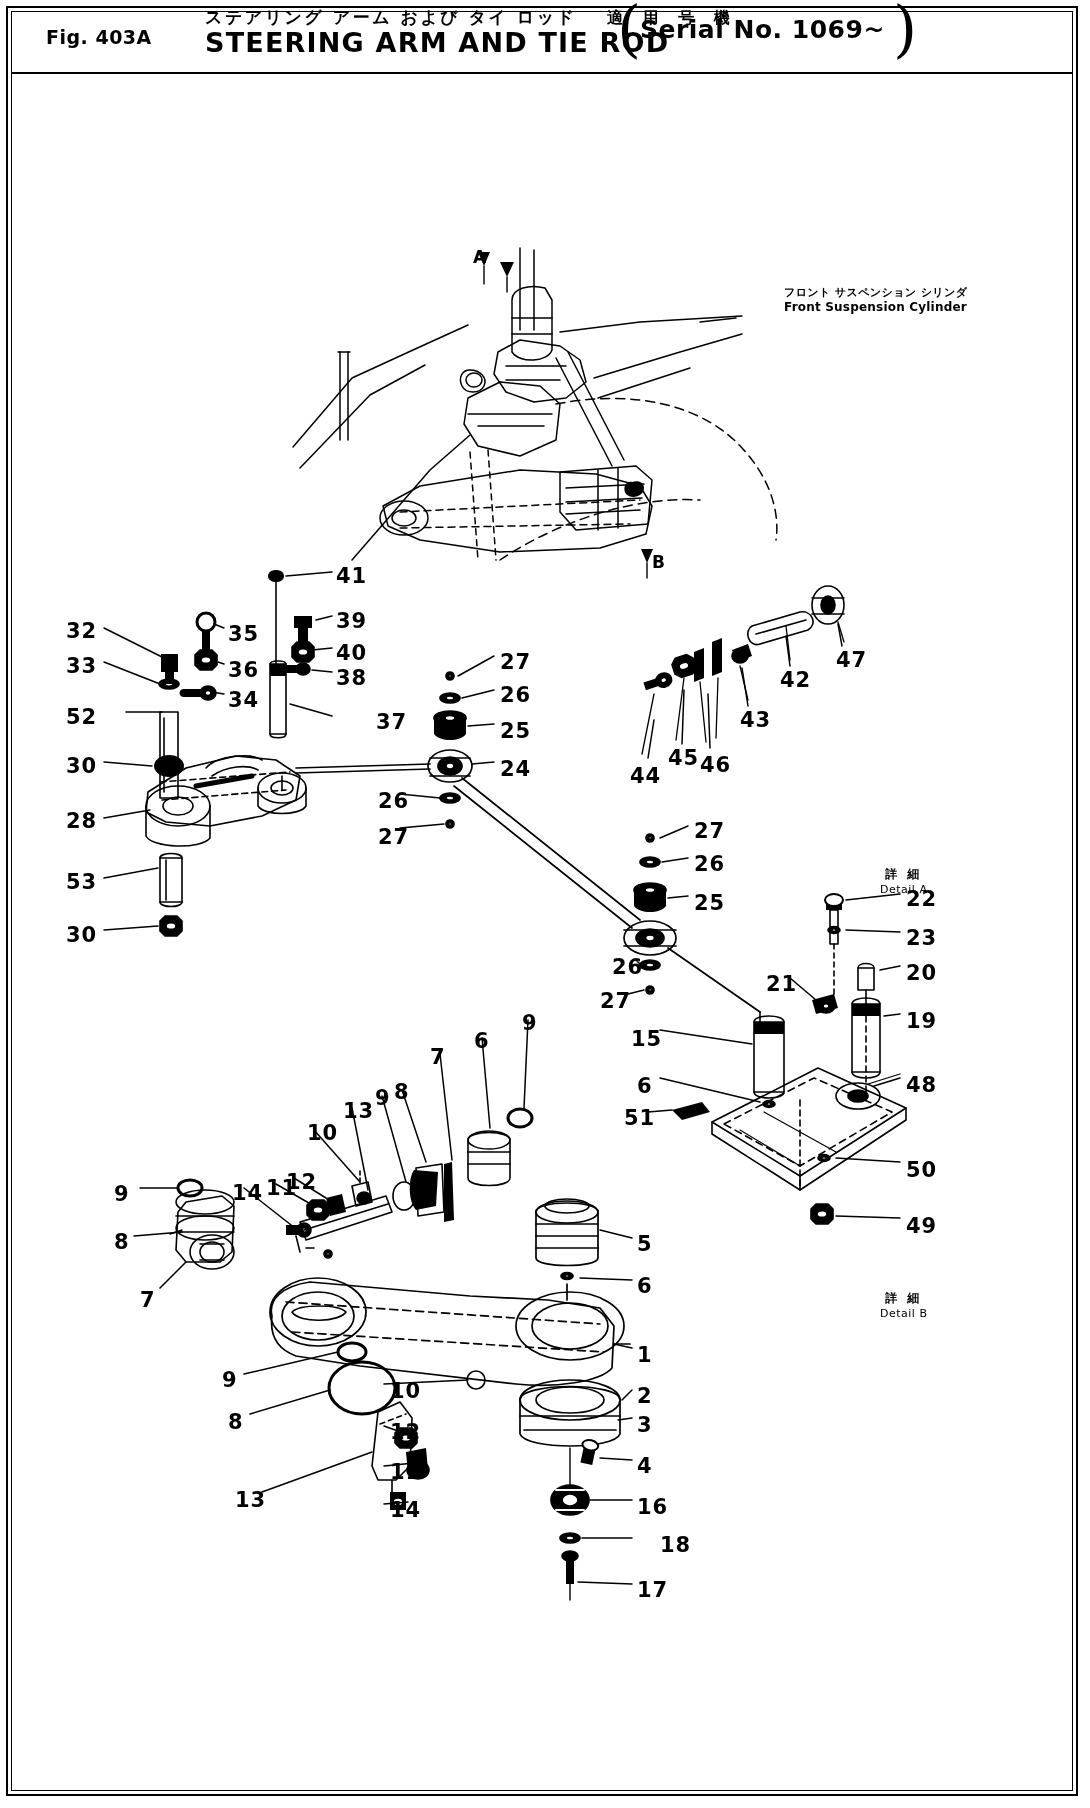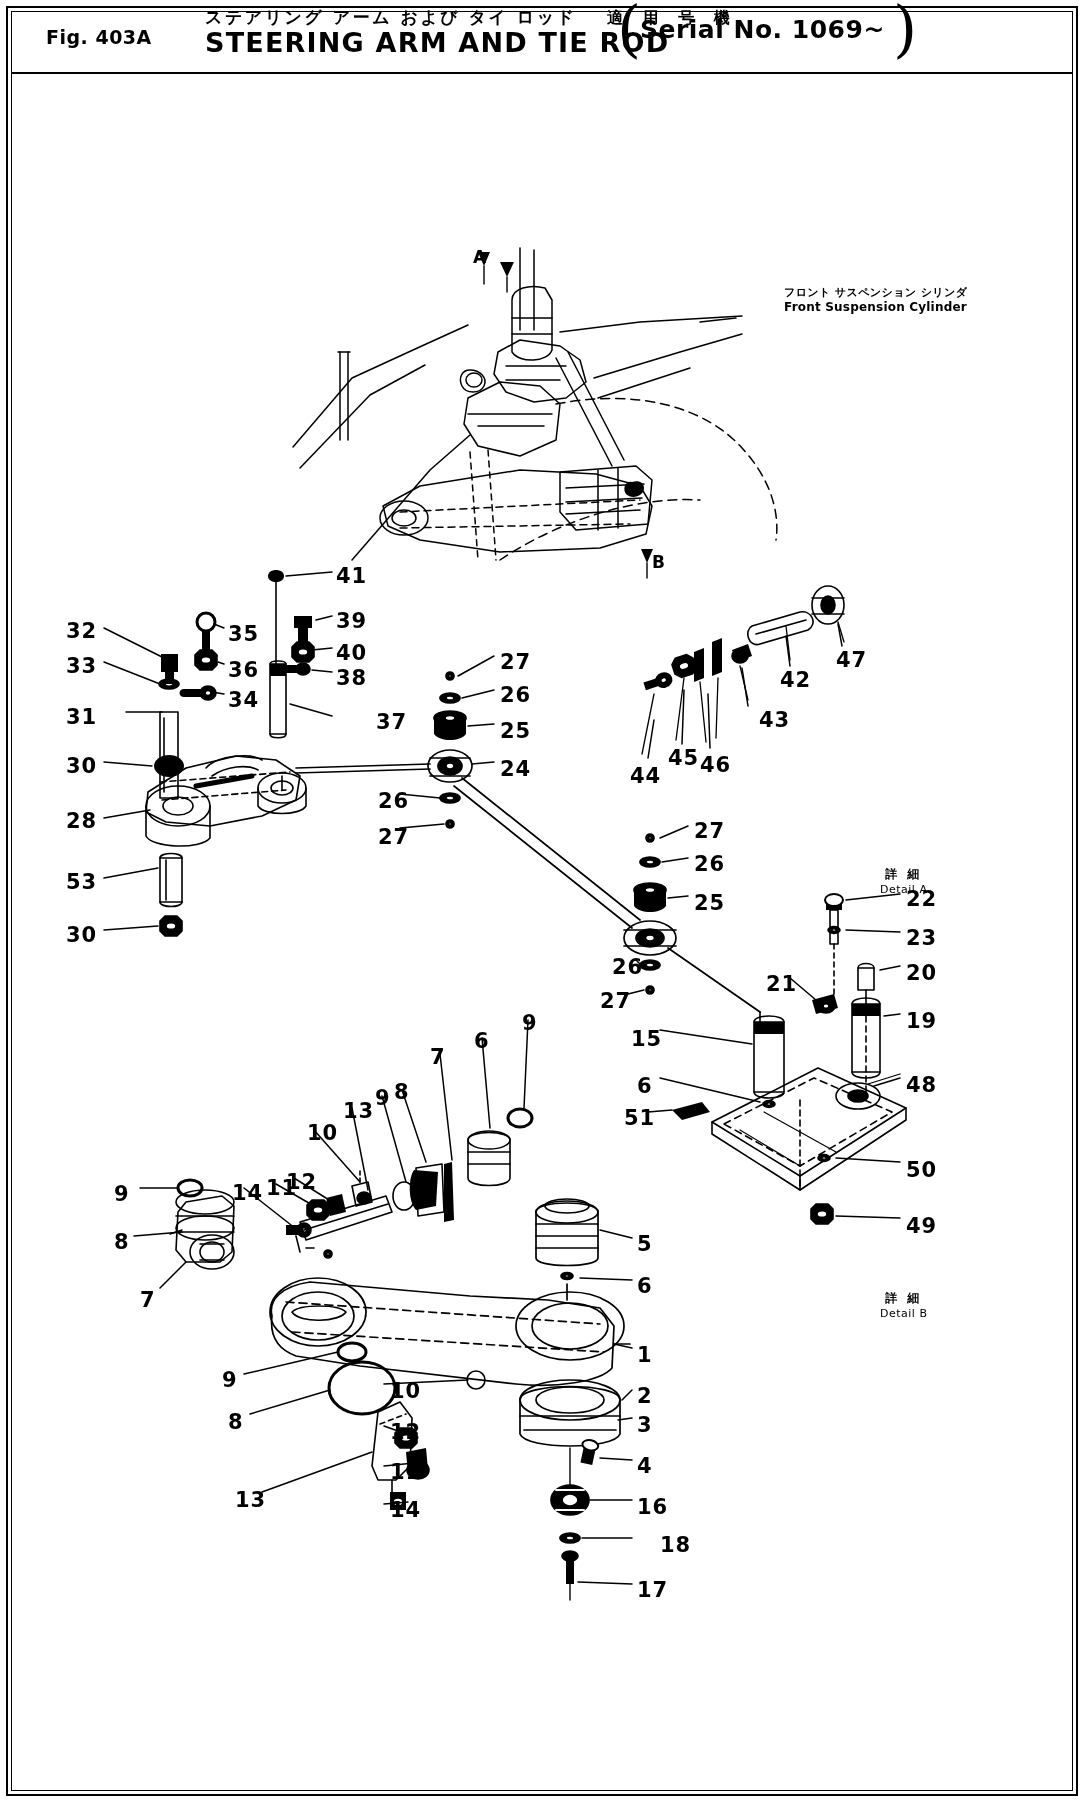--- a/index.html
+++ b/index.html
@@ -659,38 +659,38 @@
   <div class="sect-letter" style="left:652px;top:552px;">B</div>
 
   <div id="callout-layer">
       <div class="cn" style="left: 336px; top: 566px;">41</div>
       <div class="cn" style="left: 336px; top: 611px;">39</div>
       <div class="cn" style="left: 336px; top: 643px;">40</div>
       <div class="cn" style="left: 336px; top: 668px;">38</div>
       <div class="cn" style="left: 336px; top: 712px; margin-left: 40px;">37</div>
       <div class="cn" style="left: 66px; top: 621px;">32</div>
       <div class="cn" style="left: 66px; top: 656px;">33</div>
-      <div class="cn" style="left: 66px; top: 707px;">31</div>
+      <div class="cn" style="left: 66px; top: 707px;">52</div>
       <div class="cn" style="left: 66px; top: 756px;">30</div>
       <div class="cn" style="left: 66px; top: 811px;">28</div>
       <div class="cn" style="left: 66px; top: 872px;">53</div>
       <div class="cn" style="left: 66px; top: 925px;">30</div>
       <div class="cn" style="left: 228px; top: 624px;">35</div>
       <div class="cn" style="left: 228px; top: 660px;">36</div>
       <div class="cn" style="left: 228px; top: 690px;">34</div>
       <div class="cn" style="left: 500px; top: 652px;">27</div>
       <div class="cn" style="left: 500px; top: 685px;">26</div>
       <div class="cn" style="left: 500px; top: 721px;">25</div>
       <div class="cn" style="left: 500px; top: 759px;">24</div>
       <div class="cn" style="left: 378px; top: 791px;">26</div>
       <div class="cn" style="left: 378px; top: 827px;">27</div>
       <div class="cn" style="left: 630px; top: 766px;">44</div>
       <div class="cn" style="left: 668px; top: 748px;">45</div>
       <div class="cn" style="left: 700px; top: 755px;">46</div>
-      <div class="cn" style="left: 740px; top: 710px; margin-left: 19px;">43</div>
+      <div class="cn" style="left: 740px; top: 710px;">43</div>
       <div class="cn" style="left: 780px; top: 670px;">42</div>
       <div class="cn" style="left: 836px; top: 650px;">47</div>
       <div class="cn" style="left: 694px; top: 821px;">27</div>
       <div class="cn" style="left: 694px; top: 854px;">26</div>
       <div class="cn" style="left: 694px; top: 893px;">25</div>
       <div class="cn" style="left: 612px; top: 957px;">26</div>
       <div class="cn" style="left: 600px; top: 991px;">27</div>
       <div class="cn" style="left: 631px; top: 1029px;">15</div>
       <div class="cn" style="left: 637px; top: 1076px;">6</div>
       <div class="cn" style="left: 624px; top: 1108px;">51</div>

